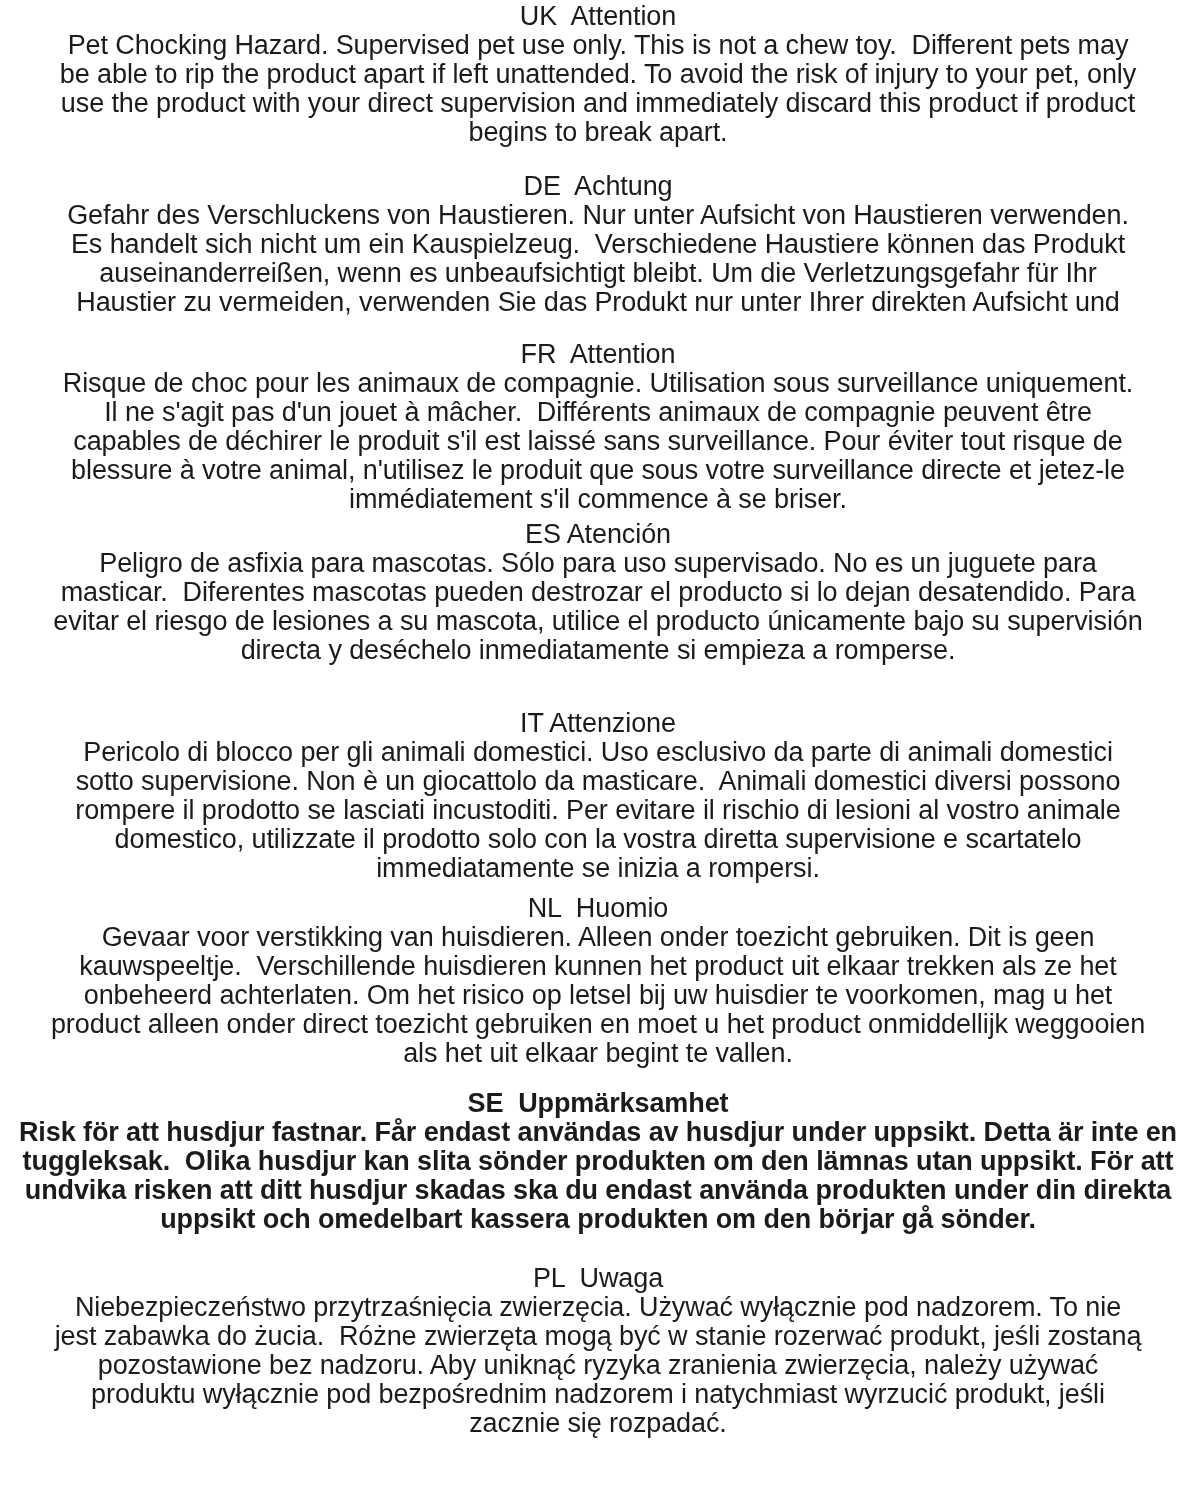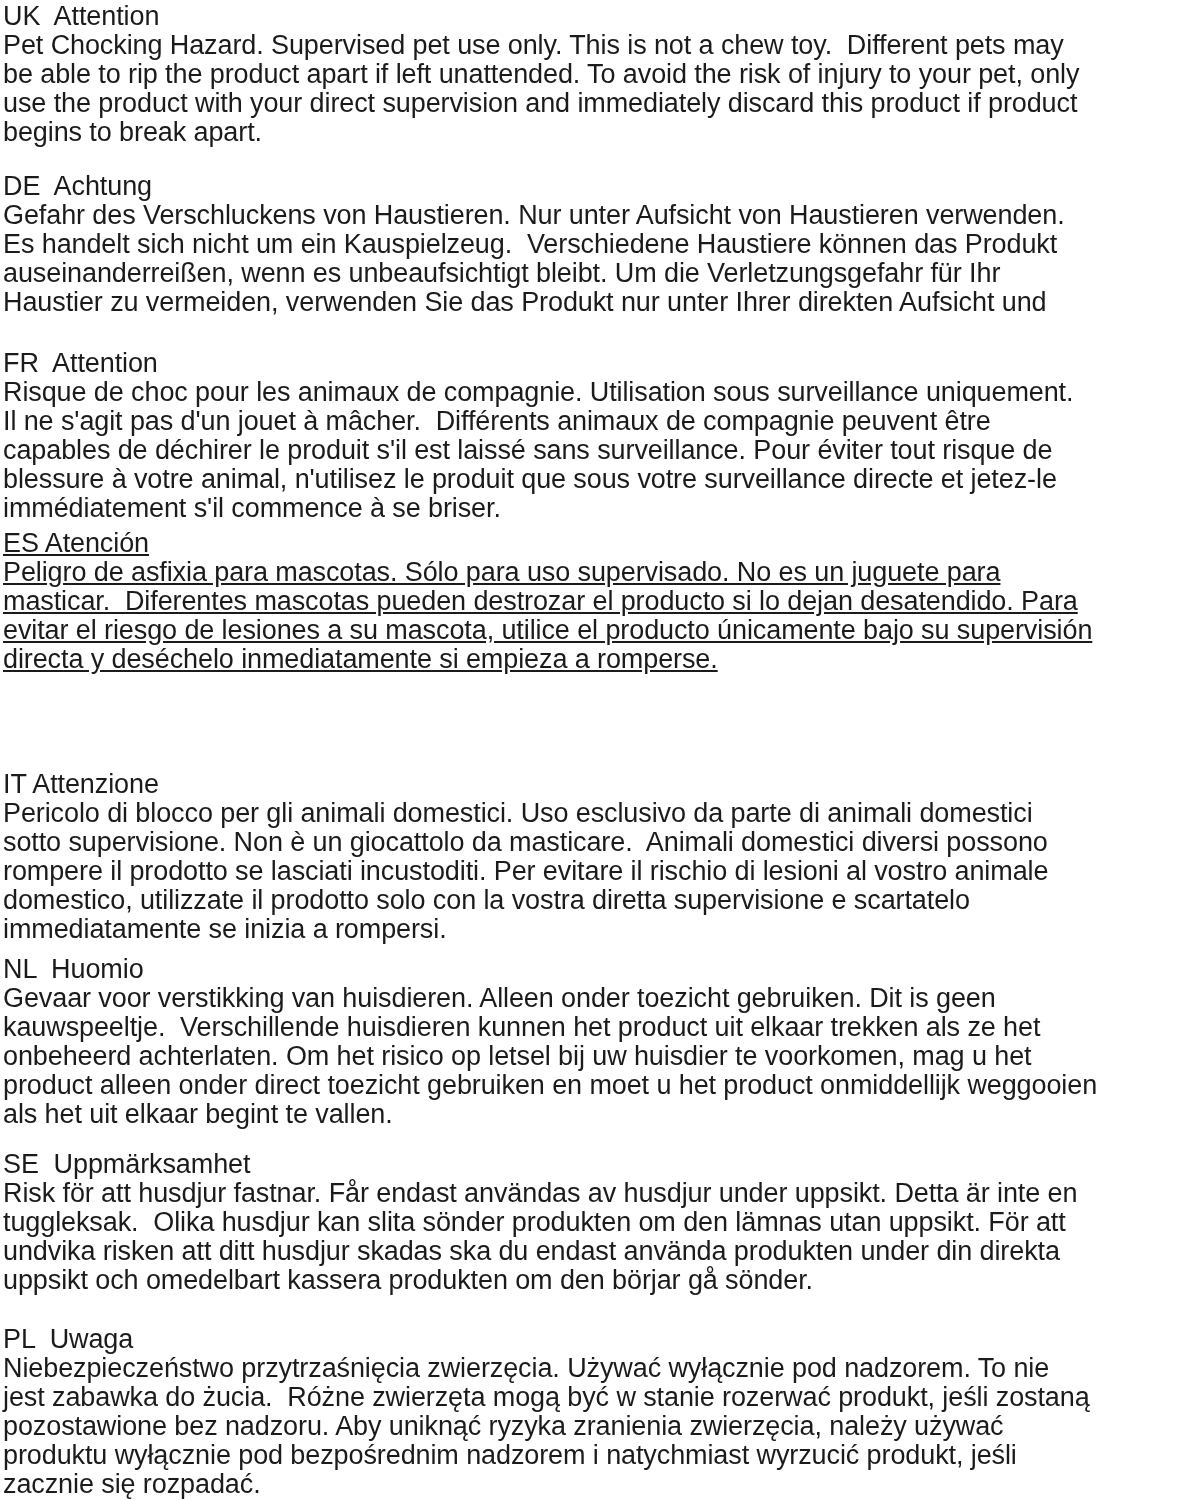--- a/index.html
+++ b/index.html
@@ -15,33 +15,34 @@
     color: #1b1b1b;
   }
   .doc {
     padding: 2px 4px 0 3px;
     box-sizing: border-box;
   }
   .lang-section {
     font-size: 27px;
     line-height: 29px;
     letter-spacing: -0.1px;
+    text-align: center;
   }
   .heading,
   .body-text {
     white-space: pre-wrap; 
   }
   
   .s0 { margin-bottom: 25px; }
-  .s1 { margin-bottom: 32px; }
+  .s1 { margin-bottom: 23px; }
   .s2 { margin-bottom: 6px; }
-  .s3 { margin-bottom: 96px; text-decoration: underline; }  
+  .s3 { margin-bottom: 44px; }  
   .s4 { margin-bottom: 11px; }
   .s5 { margin-bottom: 21px; }
-  .s6 { margin-bottom: 30px; }
+  .s6 { margin-bottom: 30px; font-weight: bold; }
   .s7 { margin-bottom: 12px; }
 </style>
 </head>
 <body>
 
 <div class="doc">
 
   <section class="lang-section s0">
     <div class="heading">UK  Attention</div>
     <div class="body-text">Pet Chocking Hazard. Supervised pet use only. This is not a chew toy.  Different pets may

